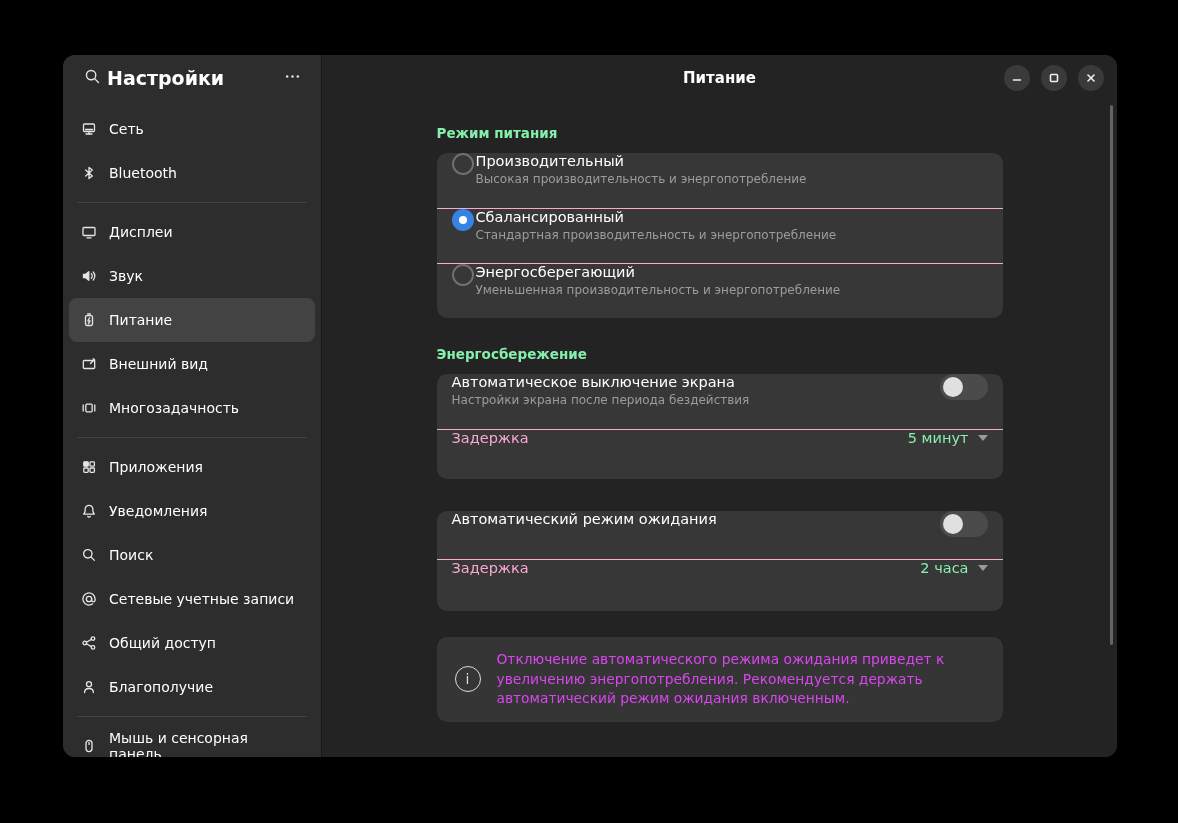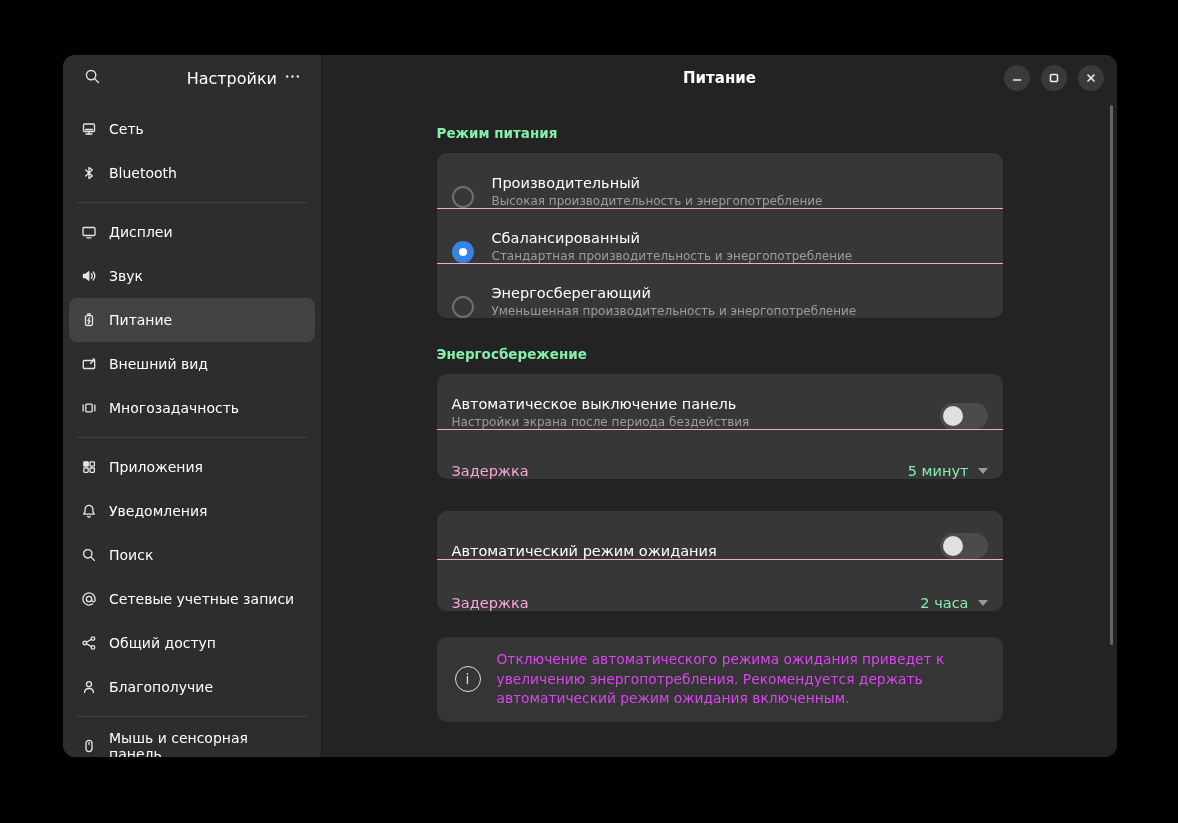--- a/index.html
+++ b/index.html
@@ -10,42 +10,42 @@
   .window { position:absolute; left:63px; top:55px; width:1054px; height:702px;
             border-radius:12px; overflow:hidden; display:flex; background:#232323;
             box-shadow:0 10px 40px rgba(0,0,0,.8); }
 
   
   .sidebar { width:259px; background:#2d2d2d; border-right:1px solid #191919;
              display:flex; flex-direction:column; flex-shrink:0; }
   .sidebar-header { height:46px; display:flex; align-items:center; padding:0 14px; flex-shrink:0; }
   .icon-btn { width:30px; height:30px; border-radius:7px; display:flex; align-items:center;
               justify-content:center; color:#e8e8e8; }
-  .sidebar-title { flex:1; text-align:right; color:#fff; font-weight:400; font-size:16px; }
+  .sidebar-title { flex:1; text-align:left; color:#fff; font-weight:700; font-size:19px; }
   .sidebar-list { padding:6px 6px 12px 6px; overflow:hidden; }
   .side-item { display:flex; align-items:center; gap:12px; height:44px; padding:0 12px;
                border-radius:8px; color:#ffffff; font-size:14px; cursor:default; }
   .side-item.selected { background:#434343; }
   .side-item .ic { width:16px; height:16px; flex-shrink:0; display:flex; align-items:center; justify-content:center; }
   .side-sep { height:1px; background:#424242; margin:7px 8px; }
   svg.g { stroke:#e6e6e6; fill:none; stroke-width:1.3; stroke-linecap:round; stroke-linejoin:round; }
 
   
   .main { flex:1; position:relative; background:#232323; }
   .main-header { height:46px; display:flex; align-items:center; justify-content:center; position:relative; }
   .main-title { color:#fff; font-weight:700; font-size:15px; }
   .win-controls { position:absolute; right:13px; top:10px; display:flex; gap:11px; }
   .wbtn { width:26px; height:26px; border-radius:50%; background:#3a3a3a; display:flex;
           align-items:center; justify-content:center; }
   .wbtn svg { stroke:#eee; fill:none; stroke-width:1.6; stroke-linecap:round; }
 
   .content { width:566px; margin:0 auto; padding-top:24px; }
   .section-label { color:#86efac; font-weight:700; font-size:13.5px; margin-bottom:12px; }
   .card { background:#373737; border-radius:10px; overflow:hidden; }
-  .row { display:flex; align-items:flex-end; padding:0 15px; gap:18px; }
+  .row { display:flex; align-items:flex-start; padding:0 15px; gap:2px; }
   .row + .row { border-top:1px solid #f9a8d4; }
   .row-text { flex:1; min-width:0; }
   .row-title { color:#fff; font-size:14.5px; }
   .row-sub { color:#9c9c9c; font-size:12px; margin-top:3px; }
   .h55 { height:55px; } .h50 { height:50px; } .h48 { height:48px; } .h52 { height:52px; }
 
   .radio { width:22px; height:22px; border-radius:50%; border:2px solid #6f6f6f; flex-shrink:0; }
   .radio.checked { border:none; background:#3584e4; position:relative; }
   .radio.checked::after { content:""; position:absolute; left:7px; top:7px; width:8px; height:8px;
                           border-radius:50%; background:#fff; }
@@ -308,21 +308,21 @@
             </div>
           </div>
         </div>
 
         <div class="gap28"></div>
         <div class="section-label">Энергосбережение</div>
 
         <div class="card">
           <div class="row h55">
             <div class="row-text">
-              <div class="row-title">Автоматическое выключение панель</div>
+              <div class="row-title">Автоматическое выключение экрана</div>
               <div class="row-sub">Настройки экрана после периода бездействия</div>
             </div>
             <div class="toggle">
                 <div class="knob"></div>
               </div>
           </div>
           <div class="row h50">
             <div class="dim-label">Задержка</div>
             <div class="dd">
               <span class="dd-value">5 минут</span>

